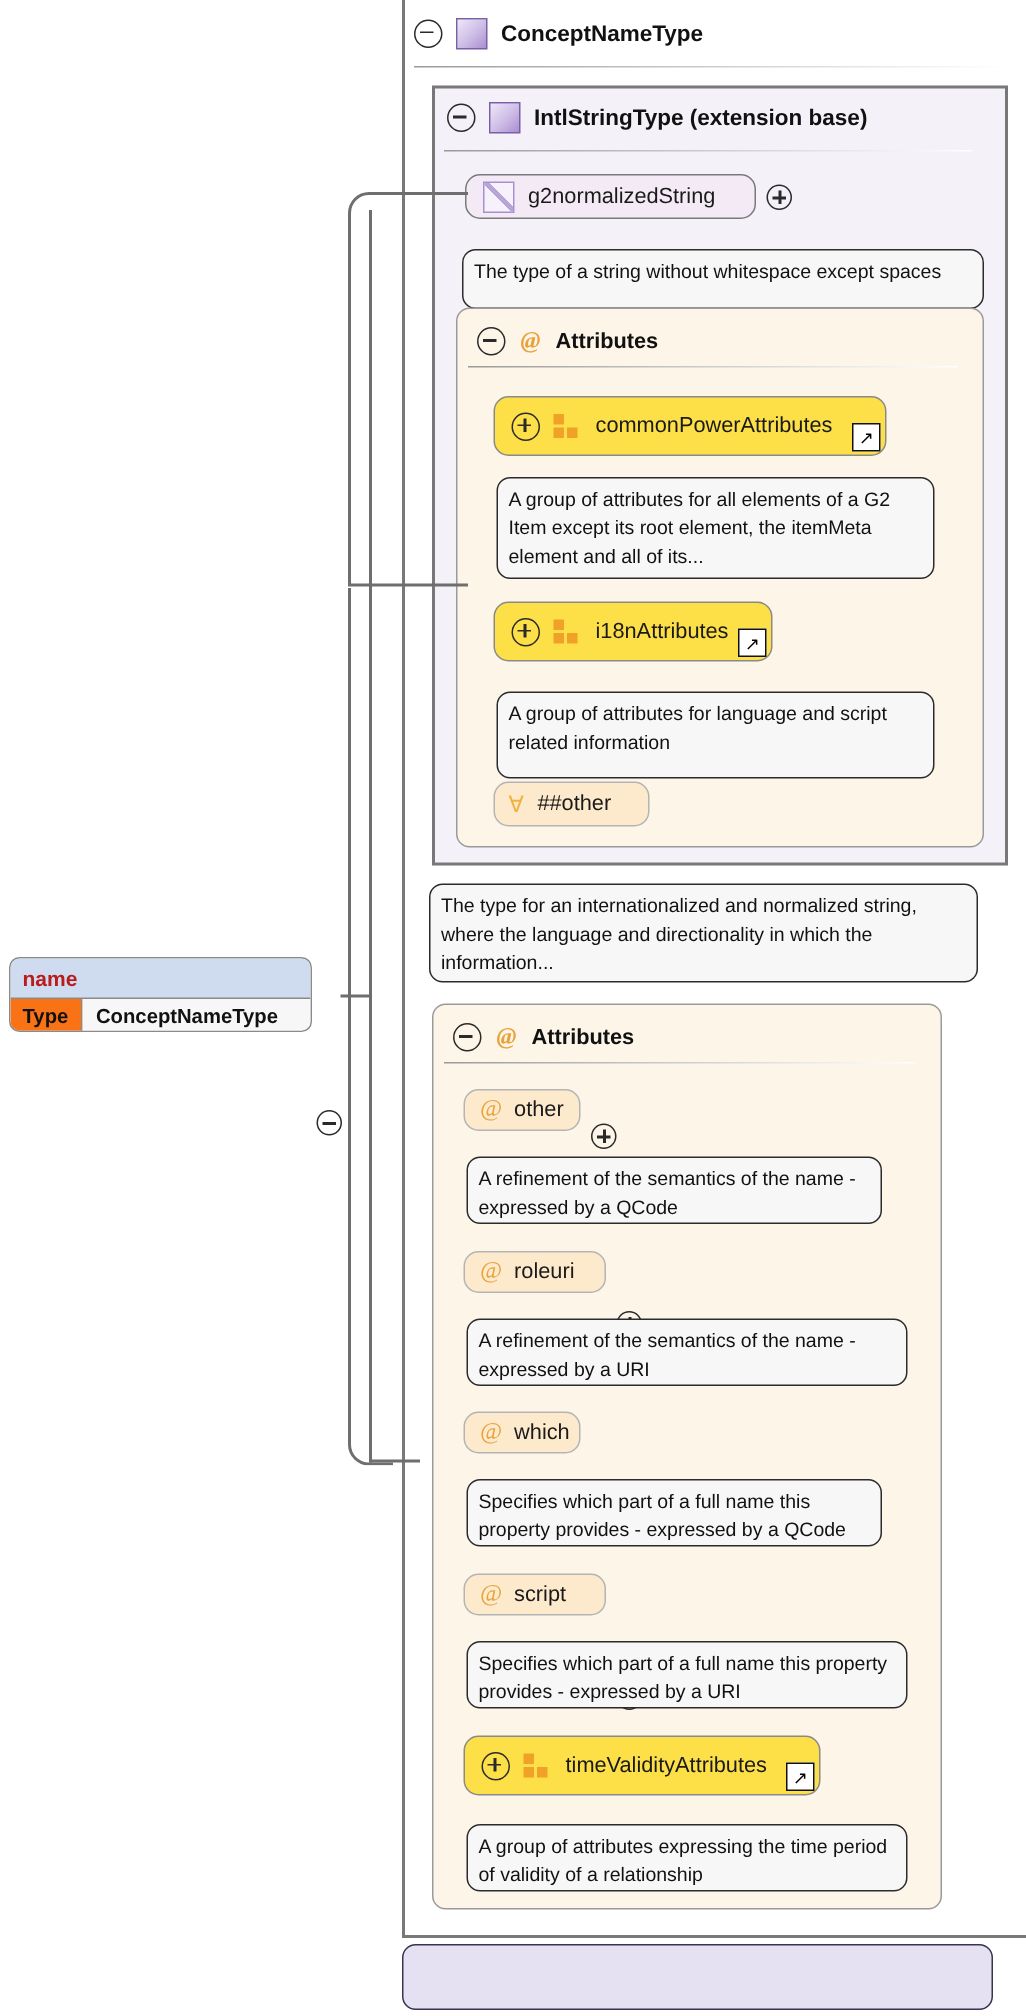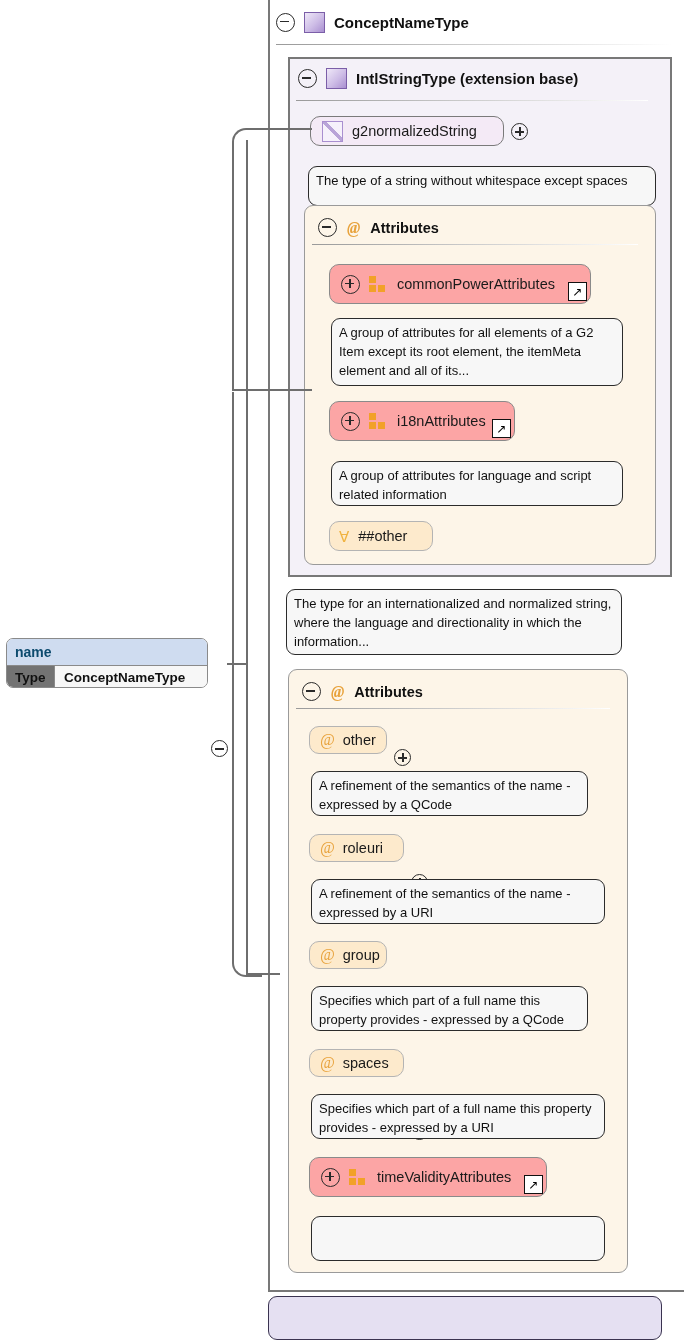--- a/index.html
+++ b/index.html
@@ -79,21 +79,21 @@
     font-size:12px;line-height:12px;color:#000;
   }
 
   
   .node{
     border:1.6px solid #8a8a8a;border-radius:10px;
     display:flex;align-items:center;gap:9px;padding-left:11px;position:absolute;
     box-sizing:border-box;
   }
   .node-simple{background:#f4eaf6;border-color:#7a7a7a;}
-  .node-group{background:#fca5a5;border-color:#8a8a8a;}
+  .node-group{background:#fde047;border-color:#8a8a8a;}
   .node-attr{background:#fdeacc;border-color:#b4b4b4;}
   .node-lbl{font-size:14.5px;color:#1a1a1a;white-space:nowrap;}
   .node-lbl-g{font-size:14.5px;color:#1a1a1a;white-space:nowrap;}
 
   
   .callout{
     position:absolute;box-sizing:border-box;
     border:1.3px solid #2b2b2b;border-radius:9px;background:#f7f7f7;
     font-size:13px;line-height:1.48;color:#111;padding:4px 7px;
   }
@@ -108,24 +108,24 @@
   }
   .callout.purple .tail::after{background:#e5e0f2;border-color:#3a3350;}
 
   
   .elem-box{
     left:6px;top:638px;width:202px;height:50px;
     border:1.4px solid #8a8a8a;border-radius:7px;overflow:hidden;background:#fff;
   }
   .elem-name{
     height:26px;background:#cfdcf0;border-bottom:1.2px solid #8a8a8a;
-    display:flex;align-items:center;padding-left:8px;font-size:14px;color:#0c4a6e;
+    display:flex;align-items:center;padding-left:8px;font-size:14px;color:#b91c1c;
   }
   .elem-row{height:22px;display:flex;align-items:center;font-size:13.5px;color:#111;}
-  .elem-row .k{width:48px;padding-left:8px;background:#737373;height:100%;
+  .elem-row .k{width:48px;padding-left:8px;background:#f97316;height:100%;
       display:flex;align-items:center;border-right:1.2px solid #8a8a8a;box-sizing:border-box;}
   .elem-row .v{padding-left:9px;background:#f7f7f7;height:100%;display:flex;align-items:center;flex:1;}
 
   
   .ln{position:absolute;background:#6e6e6e;}
   .curve{position:absolute;border:2px solid #6e6e6e;background:transparent;}
 </style>
 </head>
 <body>
 
@@ -183,31 +183,31 @@
 <div class="node node-group" style="left:329px;top:401px;width:186px;height:40px;">
   <span class="ico-plus"></span>
   <span class="ico-group">
       <i></i>
       <i></i>
       <i></i>
     </span>
   <span class="node-lbl-g">i18nAttributes</span>
   <span class="ico-ext">↗</span>
 </div>
-<div class="callout" style="left:331px;top:461px;width:292px;height:45px;">
+<div class="callout" style="left:331px;top:461px;width:292px;height:58px;">
   <span class="tail" style="left:14px;"></span>
   <span>A group of attributes for language and script related information</span>
 </div>
 
 <div class="node node-attr" style="left:329px;top:521px;width:104px;height:30px;padding-left:9px;">
   <span class="ico-any">∀</span>
   <span class="node-lbl">##other</span>
 </div>
 
-<div class="callout" style="left:286px;top:589px;width:336px;height:66px;">
+<div class="callout" style="left:286px;top:589px;width:366px;height:66px;">
   <span class="tail" style="left:14px;"></span>
   <span>The type for an internationalized and normalized string, where the language and directionality in which the information...</span>
 </div>
 
 <div class="abs attr-box attr-box-2"></div>
 <div class="abs attr-hdr" style="left:288px;top:672px;width:340px;">
   <span class="ico-minus"></span>
   <span class="ico-at">@</span>
   <span style="font-size:14.5px;color:#111;">Attributes</span>
 </div>
@@ -228,50 +228,51 @@
   <span class="node-lbl">roleuri</span>
 </div>
 <div class="abs ico-plus" style="left:411px;top:840px;"></div>
 <div class="callout" style="left:311px;top:879px;width:294px;height:45px;">
   <span class="tail" style="left:14px;"></span>
   <span>A refinement of the semantics of the name - expressed by a URI</span>
 </div>
 
 <div class="node node-attr" style="left:309px;top:941px;width:78px;height:28px;padding-left:10px;gap:8px;">
   <span class="ico-at">@</span>
-  <span class="node-lbl">group</span>
+  <span class="node-lbl">which</span>
 </div>
 <div class="abs ico-plus" style="left:394px;top:947px;"></div>
 <div class="callout" style="left:311px;top:986px;width:277px;height:45px;">
   <span class="tail" style="left:14px;"></span>
   <span>Specifies which part of a full name this property provides - expressed by a QCode</span>
 </div>
 
 <div class="node node-attr" style="left:309px;top:1049px;width:95px;height:28px;padding-left:10px;gap:8px;">
   <span class="ico-at">@</span>
-  <span class="node-lbl">spaces</span>
+  <span class="node-lbl">script</span>
 </div>
 <div class="abs ico-plus" style="left:411px;top:1055px;"></div>
 <div class="callout" style="left:311px;top:1094px;width:294px;height:45px;">
   <span class="tail" style="left:14px;"></span>
   <span>Specifies which part of a full name this property provides - expressed by a URI</span>
 </div>
 
 <div class="node node-group" style="left:309px;top:1157px;width:238px;height:40px;">
   <span class="ico-plus"></span>
   <span class="ico-group">
       <i></i>
       <i></i>
       <i></i>
     </span>
   <span class="node-lbl-g">timeValidityAttributes</span>
   <span class="ico-ext">↗</span>
 </div>
 <div class="callout" style="left:311px;top:1216px;width:294px;height:45px;">
   <span class="tail" style="left:14px;"></span>
+  <span>A group of attributes expressing the time period of validity of a relationship</span>
 </div>
 
 <div class="callout purple" style="left:268px;top:1296px;width:394px;height:44px;">
   <span class="tail" style="left:14px;"></span>
 </div>
 
 <div class="abs elem-box">
   <div class="elem-name">name</div>
   <div class="elem-row">
     <span class="k">Type</span>

